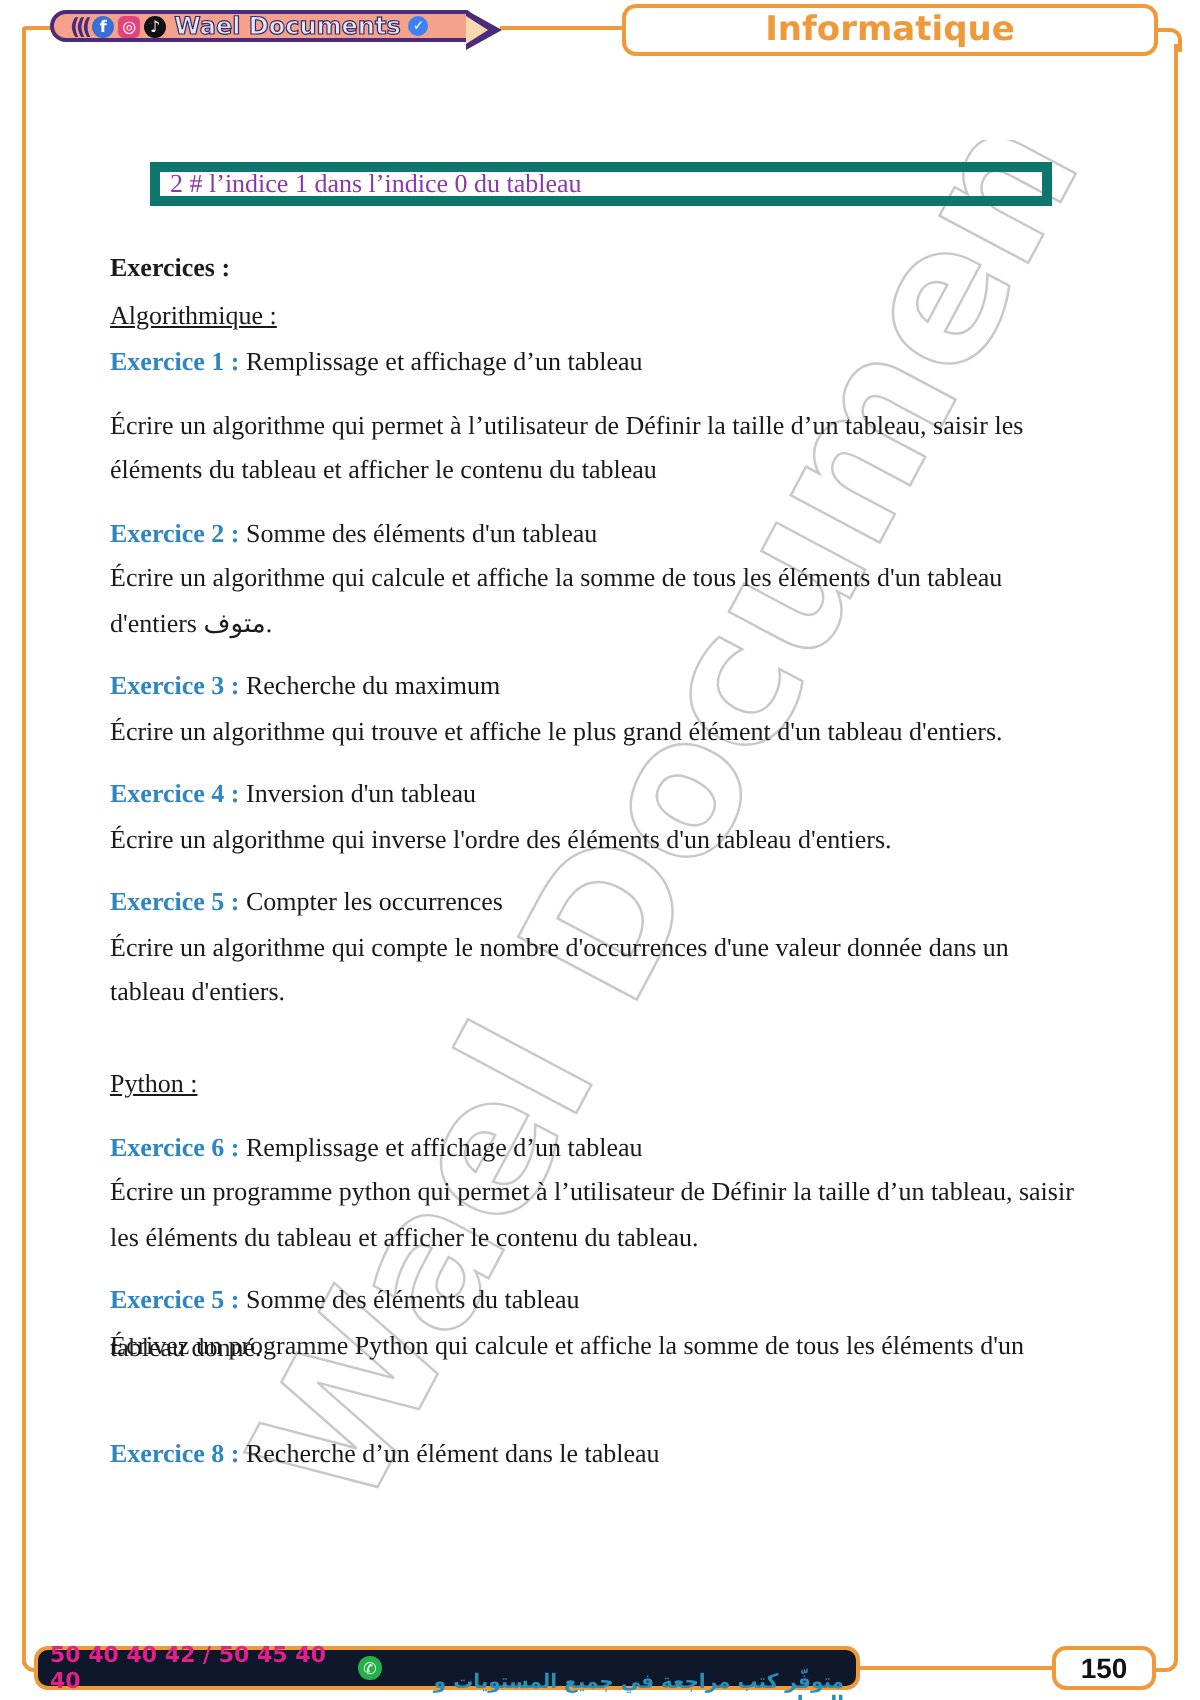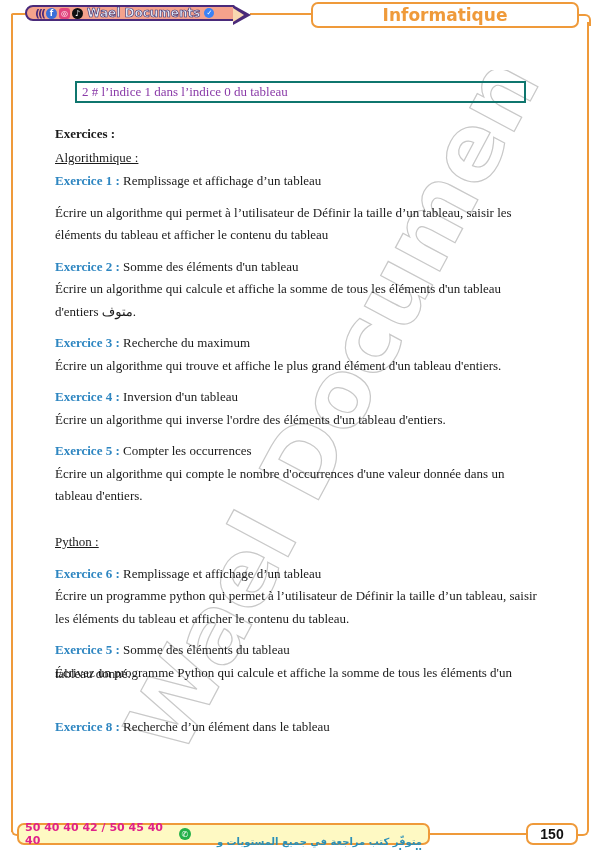--- a/index.html
+++ b/index.html
@@ -20,32 +20,32 @@
   .soc { width:11px; height:11px; border-radius:50%; display:inline-flex; align-items:center; justify-content:center; font-family:"DejaVu Sans", sans-serif; font-size:8px; font-weight:bold; color:#fff; margin-right:2px; }
   .soc.fb { background:#3b6fd8; }
   .soc.ig { background:#e2447d; border-radius:3px; }
   .soc.tt { background:#111; }
   .brand { font-family:"DejaVu Sans", sans-serif; font-weight:bold; font-size:12px; color:#dfe7f5; -webkit-text-stroke:0.6px #3a2a6a; margin-left:2px; }
   .verified { width:10px; height:10px; border-radius:50%; background:#3b82f6; color:#fff; font-size:7px; display:inline-flex; align-items:center; justify-content:center; margin-left:4px; font-family:"DejaVu Sans", sans-serif; }
 
   .subject-box { position:absolute; top:2px; left:311px; width:268px; height:26px; border:2px solid #ef9a3a; border-radius:7px; box-sizing:border-box; display:flex; align-items:center; justify-content:center; background:#fff; }
   .subject-box span { font-family:"DejaVu Sans", sans-serif; font-weight:bold; font-size:17px; color:#ef9a3a; }
 
-  .code-box { position:absolute; top:81px; left:75px; width:451px; height:22px; border:2px solid #0f766e; box-sizing:border-box; display:flex; align-items:center; padding-left:5px; }
+  .code-box { position:absolute; top:81px; left:75px; width:451px; height:22px; border:5px solid #0f766e; box-sizing:border-box; display:flex; align-items:center; padding-left:5px; }
   .code-box span { color:#8a3aa8; font-size:13px; }
 
   .content { position:absolute; left:55px; top:124px; width:500px; font-size:13px; color:#1a1a1a; }
   .line { position:absolute; left:0; white-space:nowrap; }
   .bold { font-weight:bold; }
   .under { text-decoration:underline; }
   .ex-label { color:#2e86c1; font-weight:bold; }
 
   .watermark { position:absolute; left:60px; top:70px; width:600px; height:700px; pointer-events:none; }
 
-  .footer-box { position:absolute; top:823px; left:17px; width:413px; height:22px; border:2px solid #ef9a3a; border-radius:7px; box-sizing:border-box; display:flex; align-items:center; justify-content:space-between; padding:0 6px; background:#fef9c3; }
+  .footer-box { position:absolute; top:823px; left:17px; width:413px; height:22px; border:2px solid #ef9a3a; border-radius:7px; box-sizing:border-box; display:flex; align-items:center; justify-content:space-between; padding:0 6px; background:#0f172a; }
   .phones { font-family:"DejaVu Sans", sans-serif; font-weight:bold; font-size:11px; color:#e0218a; }
   .wa { width:12px; height:12px; border-radius:50%; background:#25b04a; color:#fff; font-size:8px; display:inline-flex; align-items:center; justify-content:center; margin:0 4px; font-family:"DejaVu Sans", sans-serif; }
   .ar { font-family:"DejaVu Sans", sans-serif; font-size:10px; color:#2a8fb8; font-weight:bold; direction:rtl;margin-top:25px; }
   .page-box { position:absolute; top:823px; left:526px; width:52px; height:22px; border:2px solid #ef9a3a; border-radius:7px; box-sizing:border-box; display:flex; align-items:center; justify-content:center; background:#fff; }
   .page-box span { font-family:"Liberation Sans", sans-serif; font-weight:bold; font-size:14px; color:#111; }
 </style>
 </head>
 <body>
 
 <div class="frame-left"></div>

